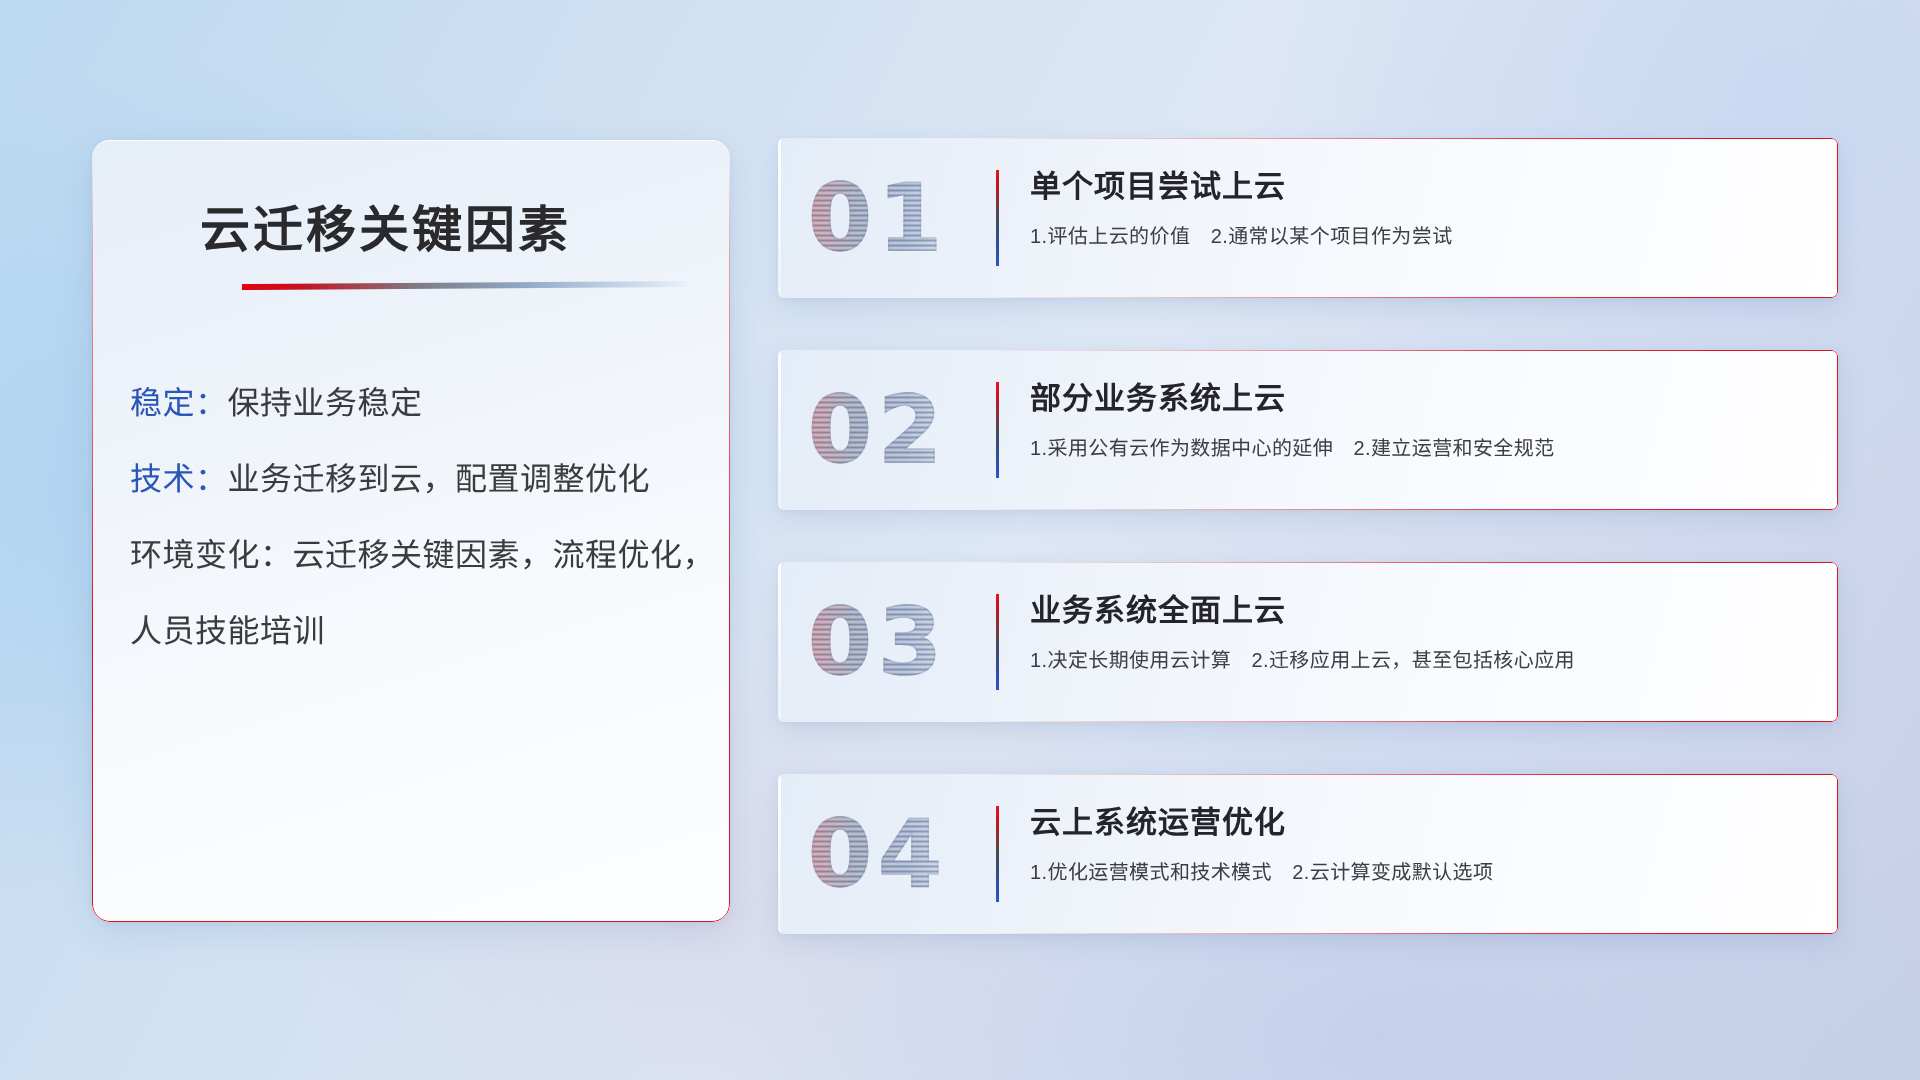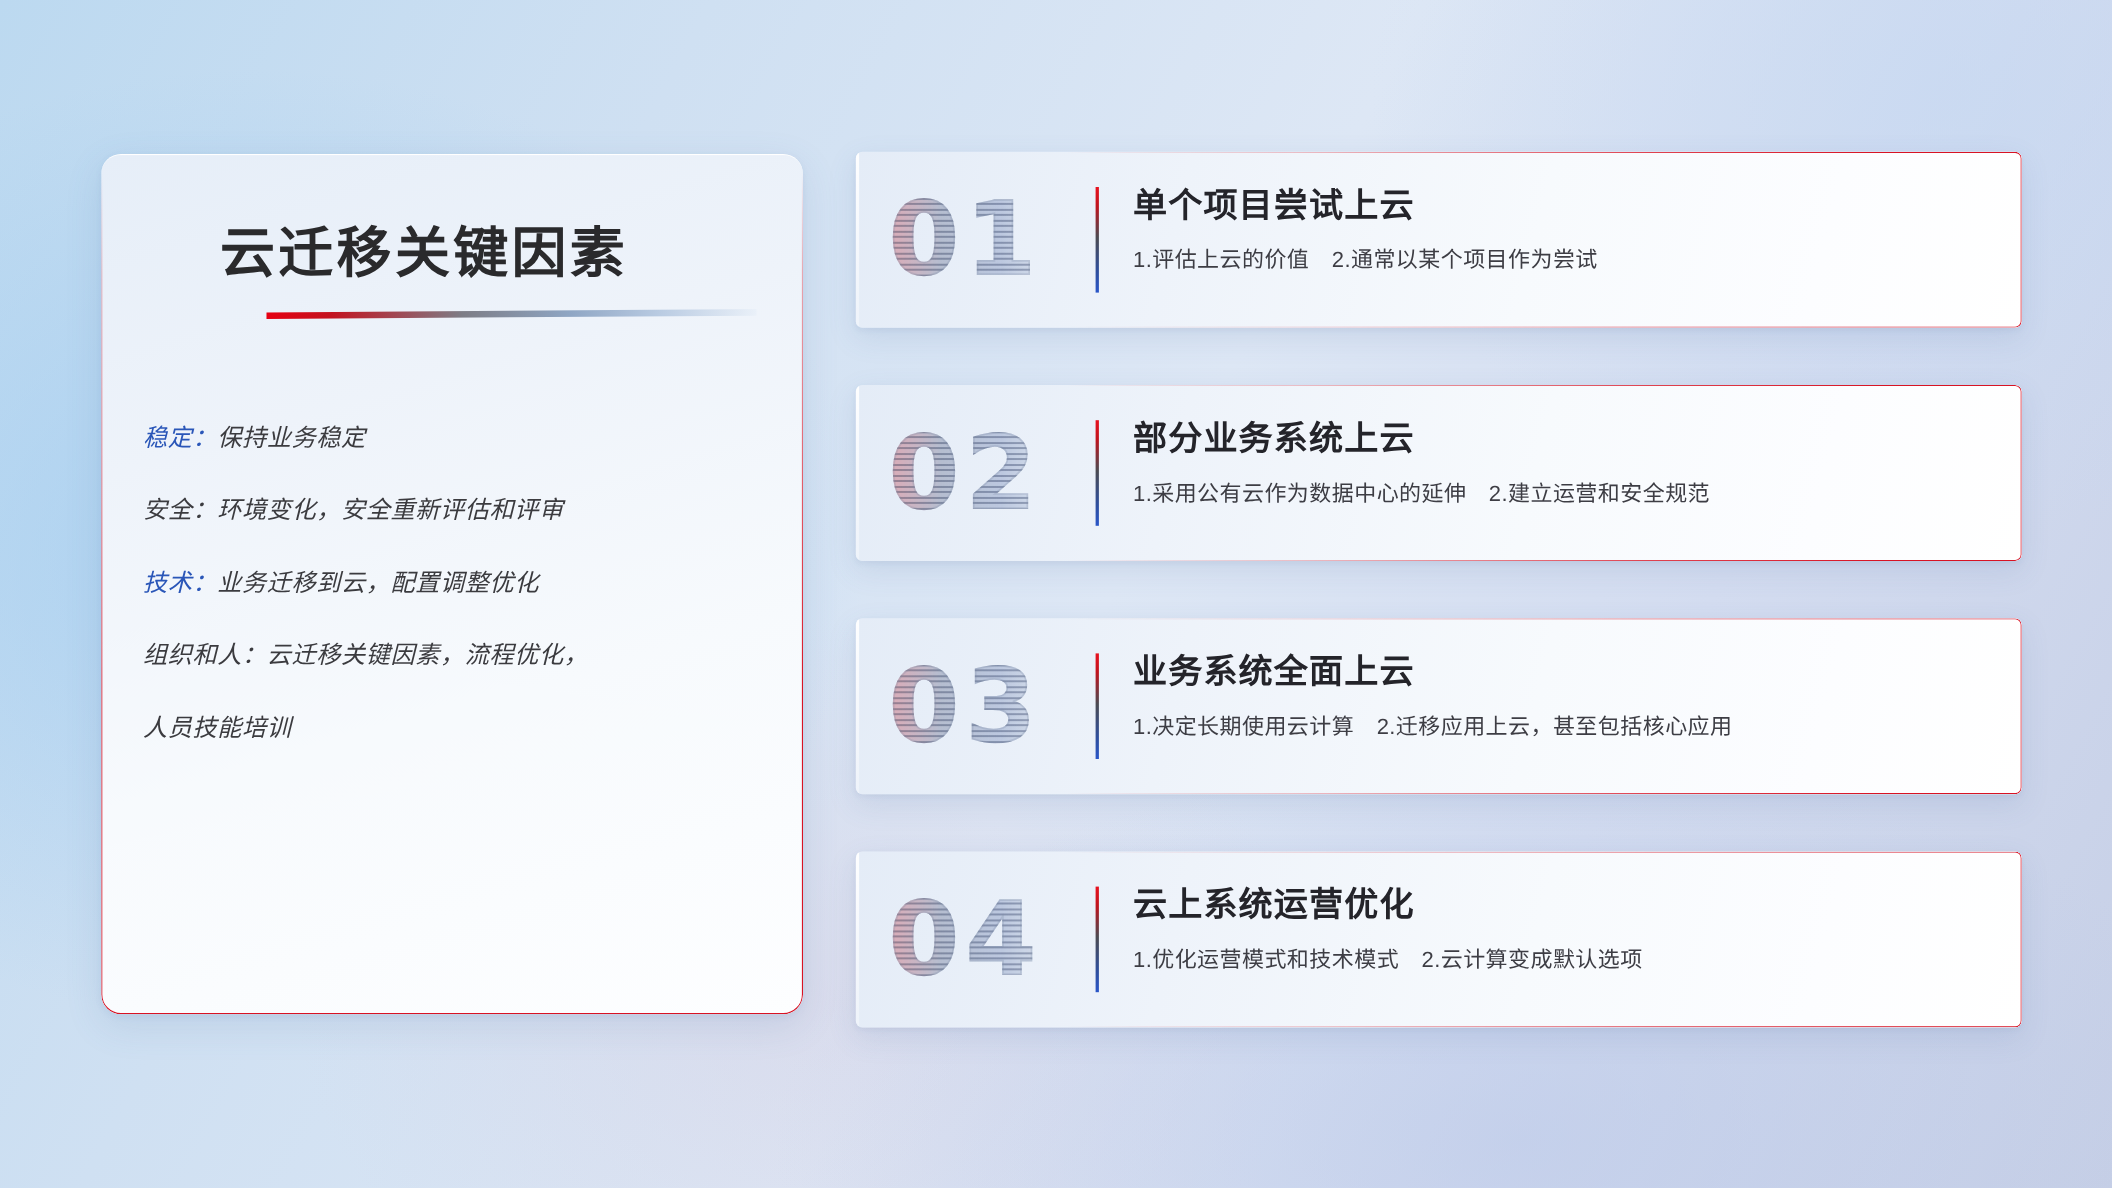--- a/index.html
+++ b/index.html
@@ -42,22 +42,22 @@
   #title-underline {
     position:absolute; left:150px; top:140px; width:446px; height:9px;
     background:linear-gradient(95deg, #e60012 0%, #c4121f 13%, #7d7d86 40%, #8fa6c4 62%, #b9cbe2 80%, rgba(220,232,245,0.25) 100%);
     clip-path:polygon(0 34%, 100% 0, 100% 66%, 0 100%);
   }
 
   #factor-list {
     position:absolute; left:38px; top:246px; right:28px;
   }
   .factor-row {
-    font-size:22px; line-height:1.0; color:#3b3b3f;
-    margin-bottom:44px; white-space:nowrap; letter-spacing:0.5px;font-style:italic;
+    font-size:32px; line-height:1.0; color:#3b3b3f;
+    margin-bottom:44px; white-space:nowrap; letter-spacing:0.5px;
   }
   .factor-row:last-child { margin-bottom:15px; }
   .factor-key { color:#2a56b8; }
   .factor-key.neutral { color:#3b3b3f; }
   .factor-val { color:#3b3b3f; }
 
   
   #cards { position:absolute; left:778px; top:138px; width:1060px; }
 
   .step-card {
@@ -117,30 +117,27 @@
     <h1 id="panel-title">云迁移关键因素</h1>
     <div id="title-underline"></div>
 
     <div id="factor-list">
 
       <p class="factor-row">
         <span class="factor-key">稳定：</span><span class="factor-val">保持业务稳定</span>
       </p>
 
 
-      <p class="factor-row">
-        <span class="factor-key neutral">安全：</span><span class="factor-val">环境变化，安全重新评估和评审</span>
-      </p>
 
       <p class="factor-row">
         <span class="factor-key">技术：</span><span class="factor-val">业务迁移到云，配置调整优化</span>
       </p>
 
       <p class="factor-row">
-        <span class="factor-key neutral">组织和人：</span><span class="factor-val">云迁移关键因素，流程优化，</span>
+        <span class="factor-key neutral">环境变化：</span><span class="factor-val">云迁移关键因素，流程优化，</span>
       </p>
 
       <p class="factor-row">
         <span class="factor-val">人员技能培训</span>
       </p>
 
     </div>
   </section>
 
   <section id="cards">

